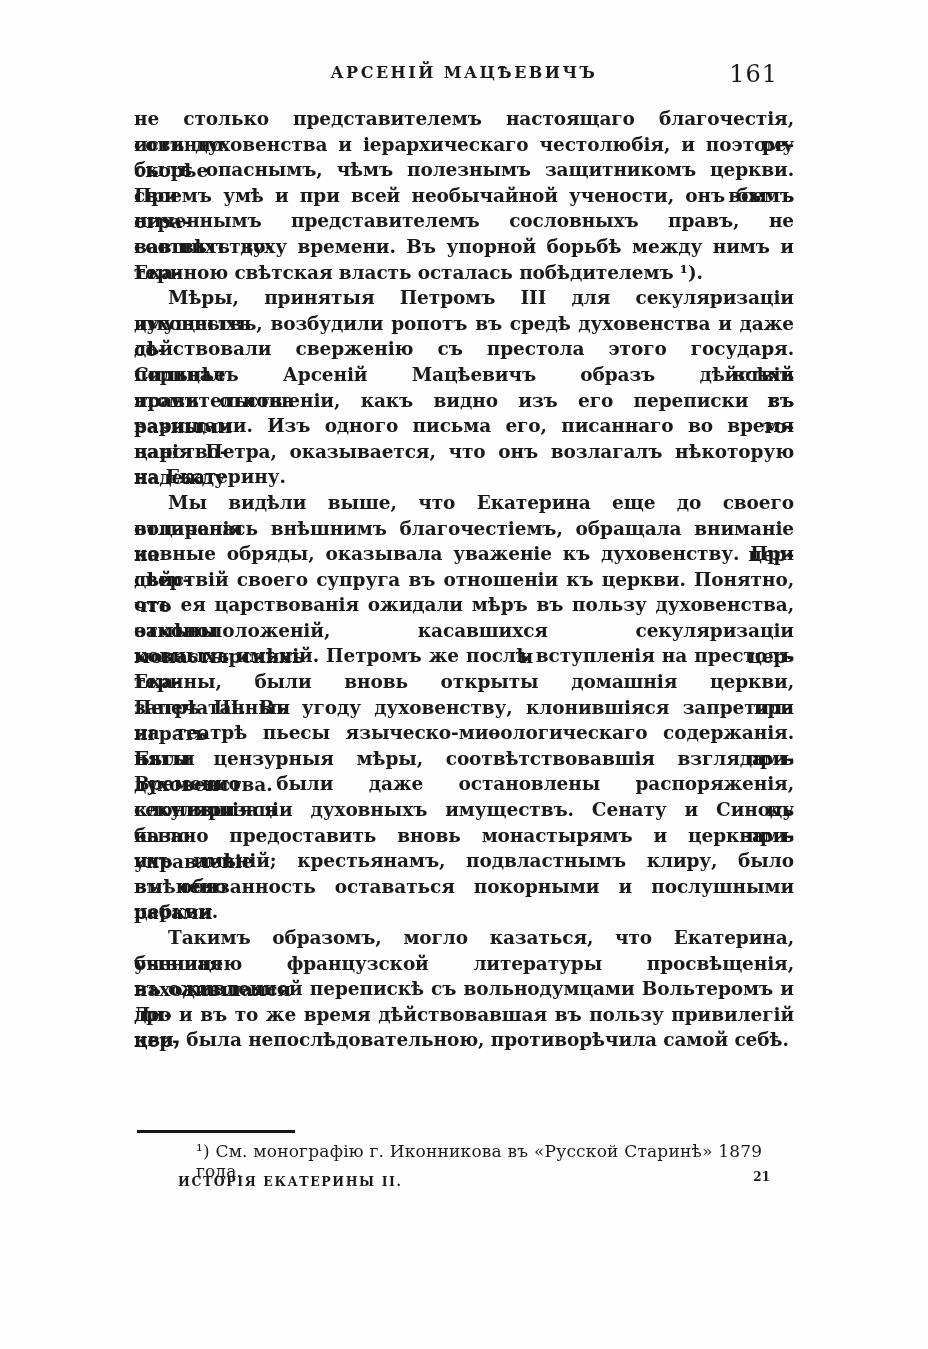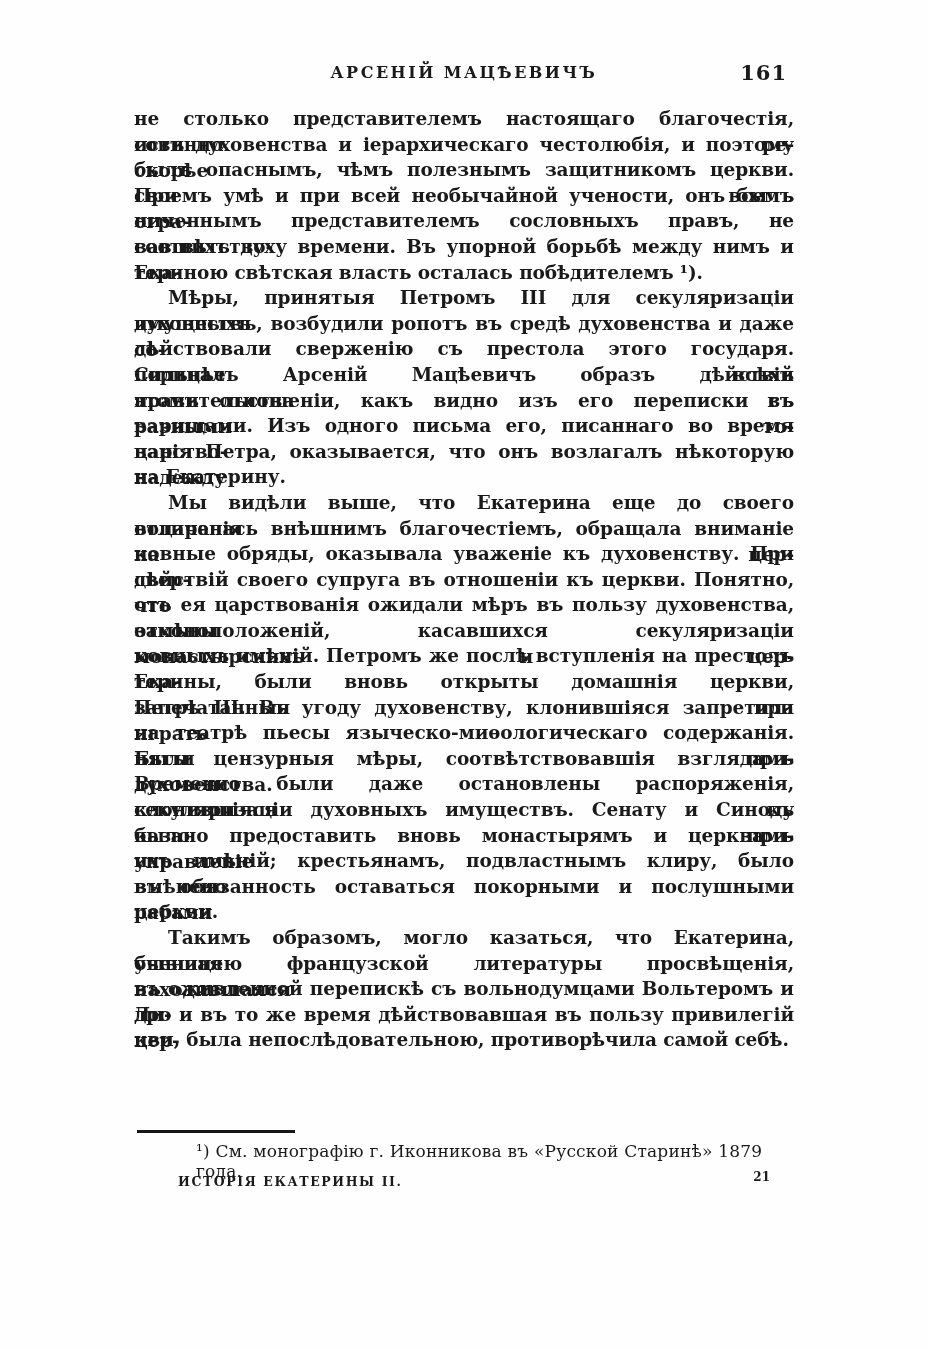--- a/index.html
+++ b/index.html
@@ -24,24 +24,24 @@
     height: 26px;
   }
   .header-title {
     text-align: center;
     font-size: 16px;
     font-weight: bold;
     letter-spacing: 2.5px;
   }
   .page-number {
     position: absolute;
-    right: 7px;
+    right: 16px;
     top: -3px;
-    font-size: 21px;
-    font-weight: bold;
+    font-size: 24px;
+    font-weight: normal;
     letter-spacing: 1px;
   }
   .body-text {
     position: absolute;
     top: 106px;
     left: 134px;
     width: 660px;
     font-size: 18.5px;
     font-weight: bold;
     line-height: 26px;

